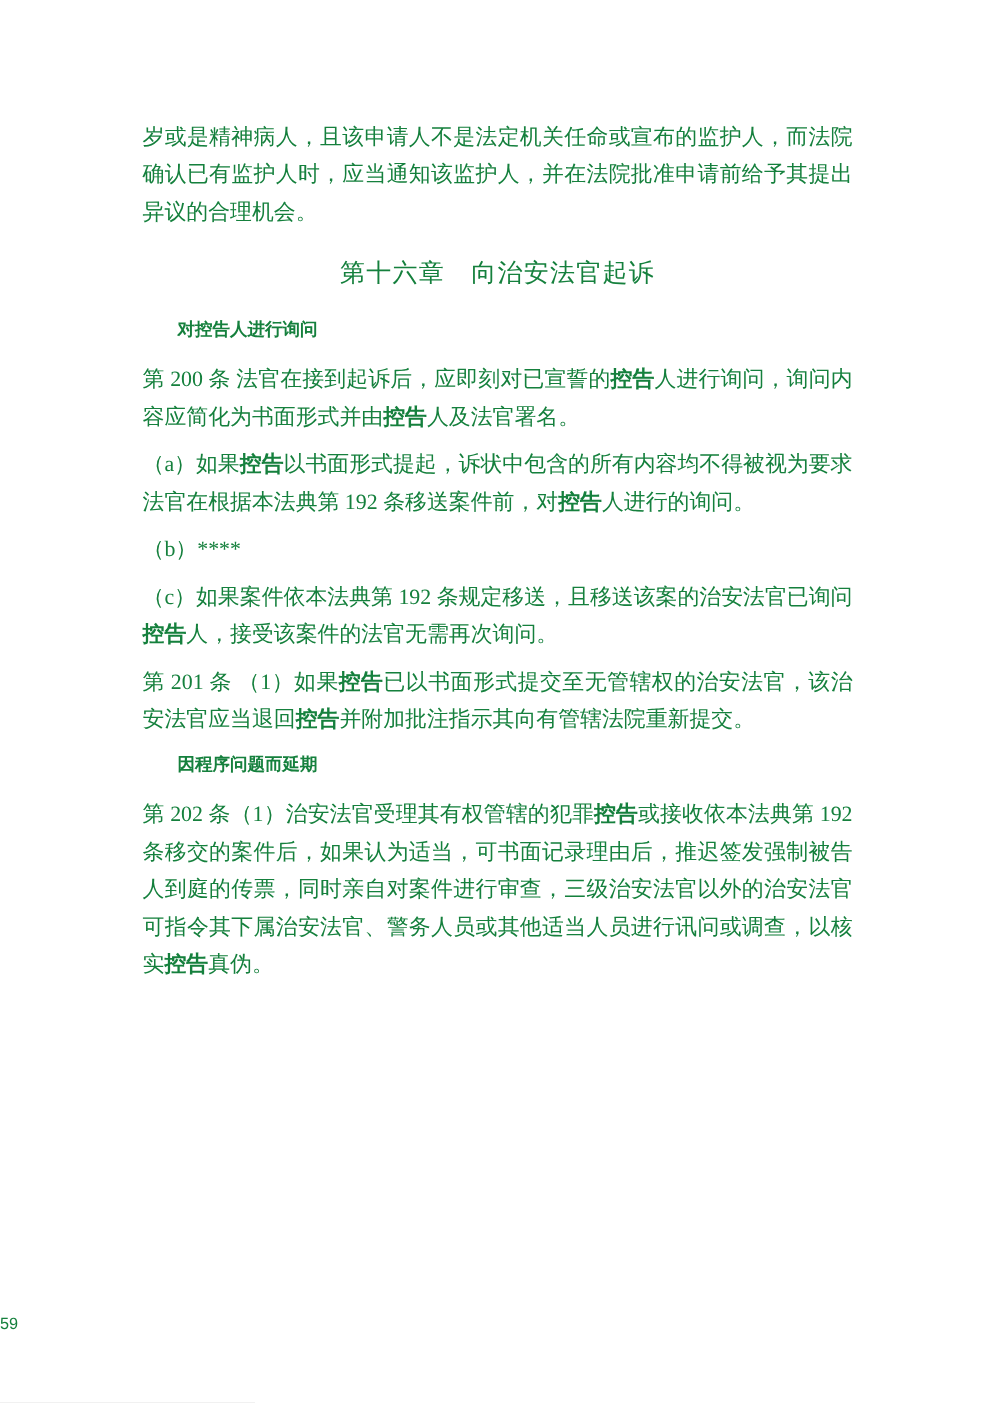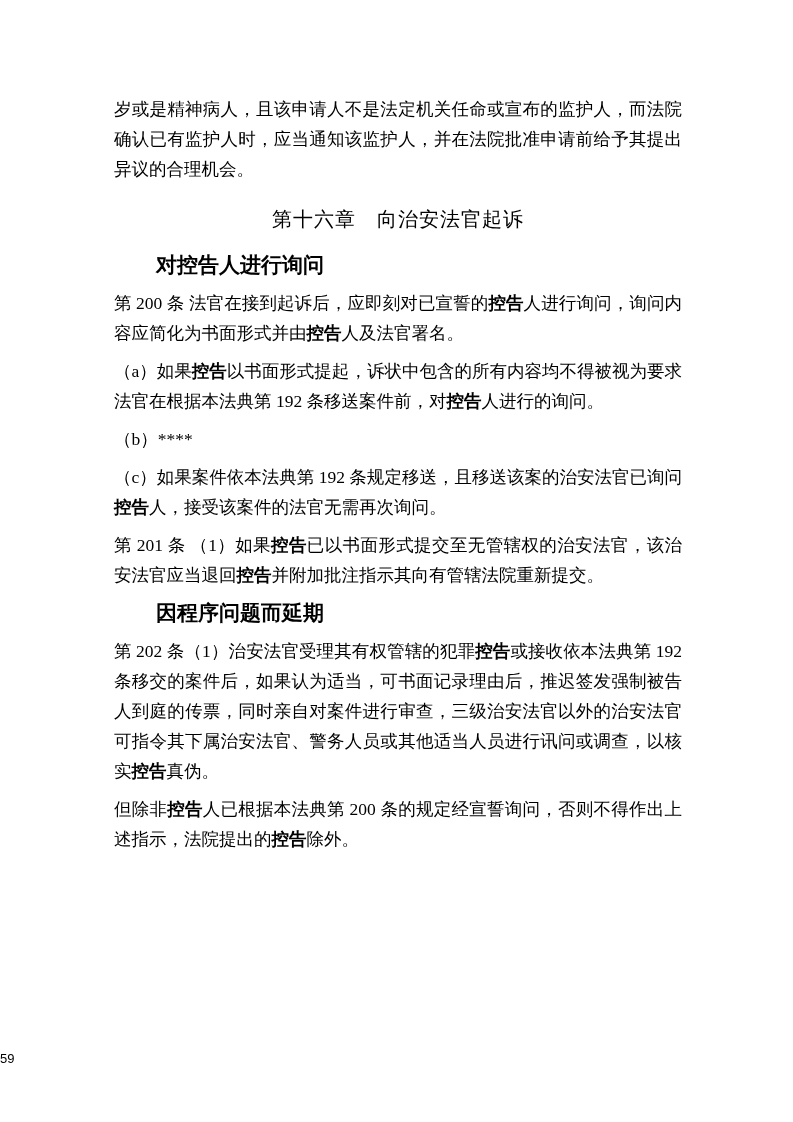--- a/index.html
+++ b/index.html
@@ -3,21 +3,21 @@
 <meta charset="utf-8">
 <style>
   * { margin: 0; padding: 0; box-sizing: border-box; }
   html, body { background: #e8e8e8; }
   .page {
     position: relative;
     width: 793px;
     height: 1122px;
     margin: 0 auto;
     background: #ffffff;
-    color: #000000;
+    color: #15803d;
     font-family: "Liberation Serif", "DejaVu Serif", serif;
     overflow: hidden;
   }
   .content {
     position: absolute;
     left: 114px;
     top: 94px;
     width: 568px;
   }
   .para {
@@ -29,21 +29,21 @@
   }
   .para b, .subhead { font-weight: bold; }
   .chapter {
     font-size: 20px;
     text-align: center;
     line-height: 30px;
     margin: 20px 0 16px 0;
     letter-spacing: 1px;
   }
   .subhead {
-    font-size: 21px;
+    font-size: 14px;
     line-height: 30px;
     text-indent: 2em;
     margin-bottom: 8px;
   }
   .footer {
     position: absolute;
     bottom: 56px;
     left: 0;
     width: 100%;
     text-align: left;
@@ -59,16 +59,15 @@
       <div class="para">岁或是精神病人，且该申请人不是法定机关任命或宣布的监护人，而法院确认已有监护人时，应当通知该监护人，并在法院批准申请前给予其提出异议的合理机会。</div>
       <div class="chapter">第十六章　向治安法官起诉</div>
       <div class="subhead">对控告人进行询问</div>
       <div class="para">第 200 条 法官在接到起诉后，应即刻对已宣誓的<b>控告</b>人进行询问，询问内容应简化为书面形式并由<b>控告</b>人及法官署名。</div>
       <div class="para">（a）如果<b>控告</b>以书面形式提起，诉状中包含的所有内容均不得被视为要求法官在根据本法典第 192 条移送案件前，对<b>控告</b>人进行的询问。</div>
       <div class="para">（b）****</div>
       <div class="para">（c）如果案件依本法典第 192 条规定移送，且移送该案的治安法官已询问<b>控告</b>人，接受该案件的法官无需再次询问。</div>
       <div class="para">第 201 条 （1）如果<b>控告</b>已以书面形式提交至无管辖权的治安法官，该治安法官应当退回<b>控告</b>并附加批注指示其向有管辖法院重新提交。</div>
       <div class="subhead">因程序问题而延期</div>
       <div class="para">第 202 条（1）治安法官受理其有权管辖的犯罪<b>控告</b>或接收依本法典第 192 条移交的案件后，如果认为适当，可书面记录理由后，推迟签发强制被告人到庭的传票，同时亲自对案件进行审查，三级治安法官以外的治安法官可指令其下属治安法官、警务人员或其他适当人员进行讯问或调查，以核实<b>控告</b>真伪。</div>
-      <div class="para">但除非<b>控告</b>人已根据本法典第 200 条的规定经宣誓询问，否则不得作出上述指示，法院提出的<b>控告</b>除外。</div>
     </div>
   <div class="footer">59</div>
 </div>
 
 </body></html>

